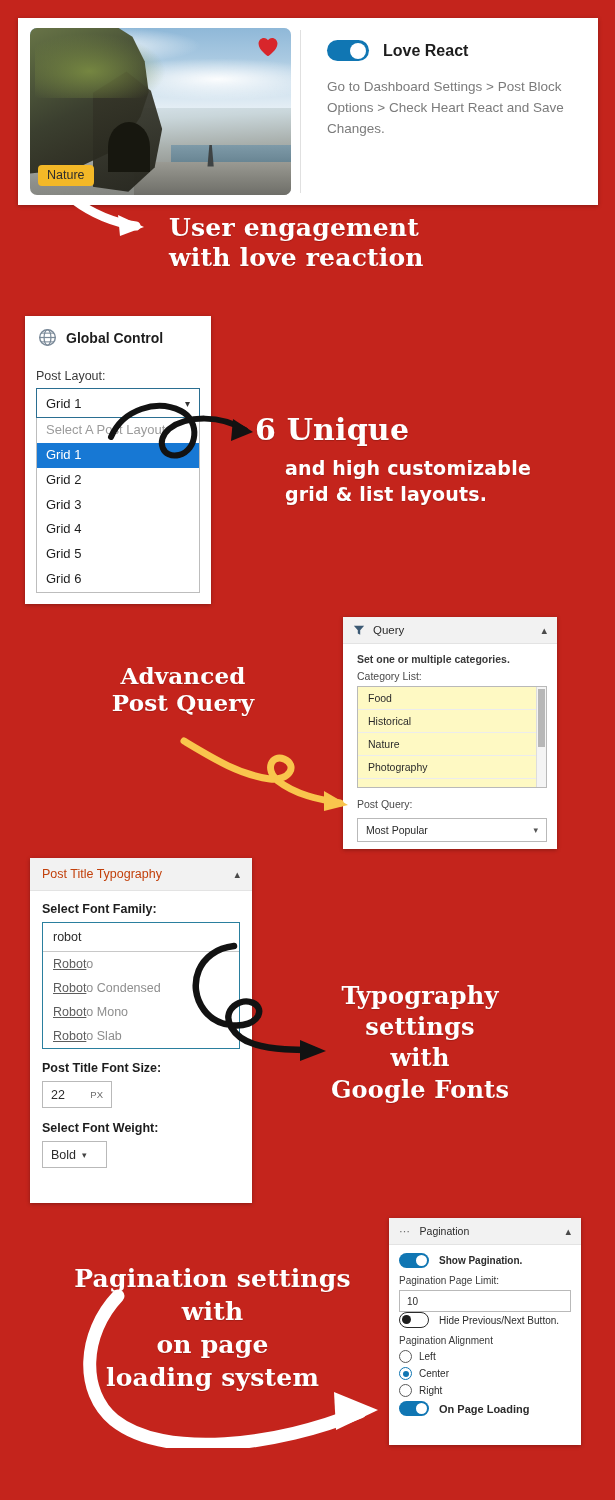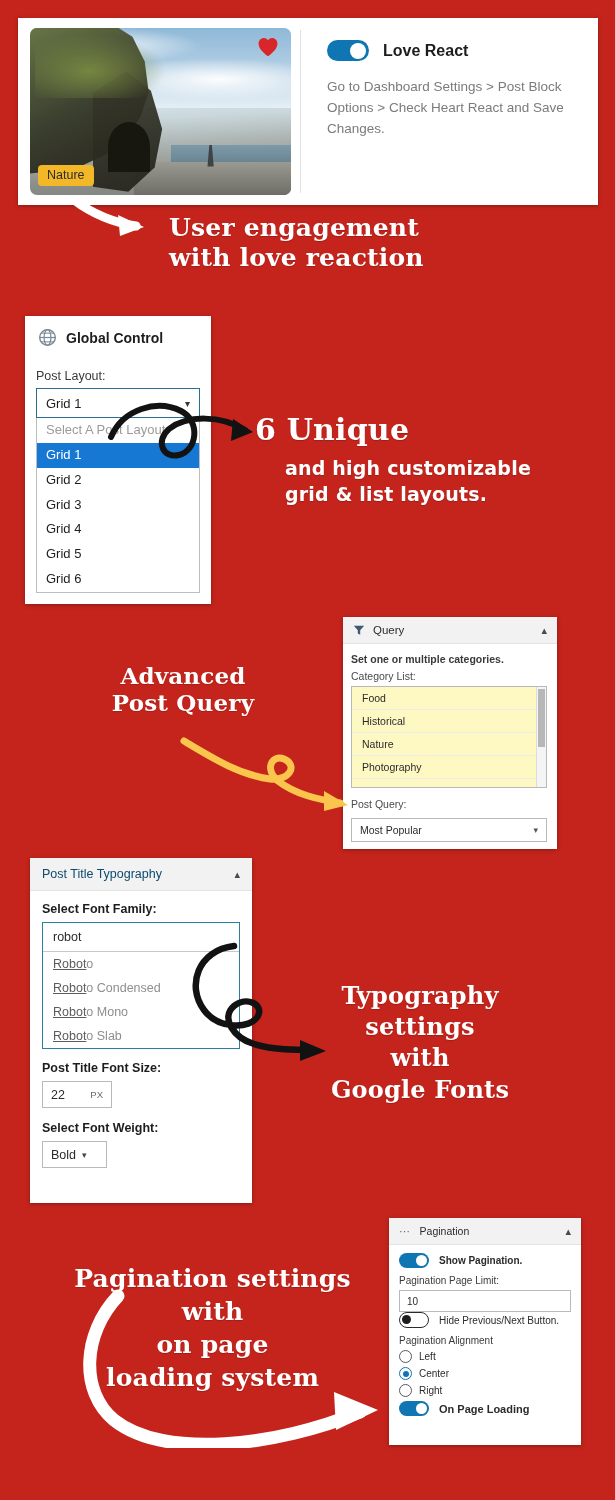--- a/index.html
+++ b/index.html
@@ -90,38 +90,38 @@
   }
   .selectbox .cv{flex:1;}
   .selectbox .car{font-size:10px;color:#333;}
   .optlist{border:1px solid #bdbdbd;border-top:none;background:#fff;}
   .optlist .opt{font-size:13px;padding:3px 9px;color:#1d1d1d;line-height:1.45;}
   .optlist .opt.ph{color:#9b9b9b;}
   .optlist .opt.sel{background:#1778d4;color:#fff;}
 
   
   #p-query{left:343px;top:617px;width:214px;height:232px;}
-  #p-query .panel-body{padding:9px 10px 10px 8px;}
+  #p-query .panel-body{padding:9px 10px 10px 14px;}
   .qnote{font-size:10.5px;color:#3a3a3a;font-weight:bold;margin-bottom:5px;}
   .qlabel{font-size:10.5px;color:#4a4a4a;margin-bottom:4px;}
   .catbox{border:1px solid #b9b9b9;background:#fef9c3;position:relative;height:100px;overflow:hidden;}
   .catbox .row{font-size:10.5px;color:#2b2b2b;padding:5px 0 5px 10px;border-bottom:1px solid #ececec;}
   .catbox .sbtrack{position:absolute;right:0;top:0;bottom:0;width:9px;background:#f4f4f4;border-left:1px solid #ddd;}
   .catbox .sbthumb{position:absolute;right:1px;top:2px;width:7px;height:58px;background:#b7b7b7;}
   .qselect{
     margin-top:8px;border:1px solid #b9b9b9;height:24px;display:flex;align-items:center;
     padding:0 8px;font-size:10.5px;color:#2b2b2b;box-sizing:border-box;
   }
   .qselect .cv{flex:1;}
   .qselect .car{font-size:9px;color:#555;}
 
   
   #p-typo{left:30px;top:858px;width:222px;height:345px;}
   #p-typo .panel-head{padding:9px 12px;}
-  #p-typo .panel-head .ttl{font-size:12.5px;color:#0c4a6e;}
+  #p-typo .panel-head .ttl{font-size:12.5px;color:#c2410c;}
   #p-typo .panel-body{padding:11px 12px 12px 12px;}
   .tlabel{font-size:12.5px;font-weight:bold;color:#1d1d1d;margin-bottom:6px;}
   .autobox{border:1.6px solid #2a7f9e;background:#fff;}
   .autobox .qinp{font-size:12.5px;color:#2b2b2b;padding:7px 10px;border-bottom:1px solid #c8c8c8;}
   .autobox .sg{font-size:12.5px;color:#8e8e8e;padding:5px 10px;}
   .autobox .sg b{color:#5c5c5c;text-decoration:underline;font-weight:normal;}
   .numwrap{border:1px solid #b9b9b9;width:70px;height:27px;display:flex;align-items:center;padding:0 8px;box-sizing:border-box;margin-bottom:2px;}
   .numwrap .nv{font-size:12.5px;color:#2b2b2b;flex:1;}
   .numwrap .nu{font-size:9.5px;color:#6b6b6b;}
   .wsel{border:1px solid #b9b9b9;width:65px;height:27px;display:flex;align-items:center;gap:6px;padding:0 8px;box-sizing:border-box;}

